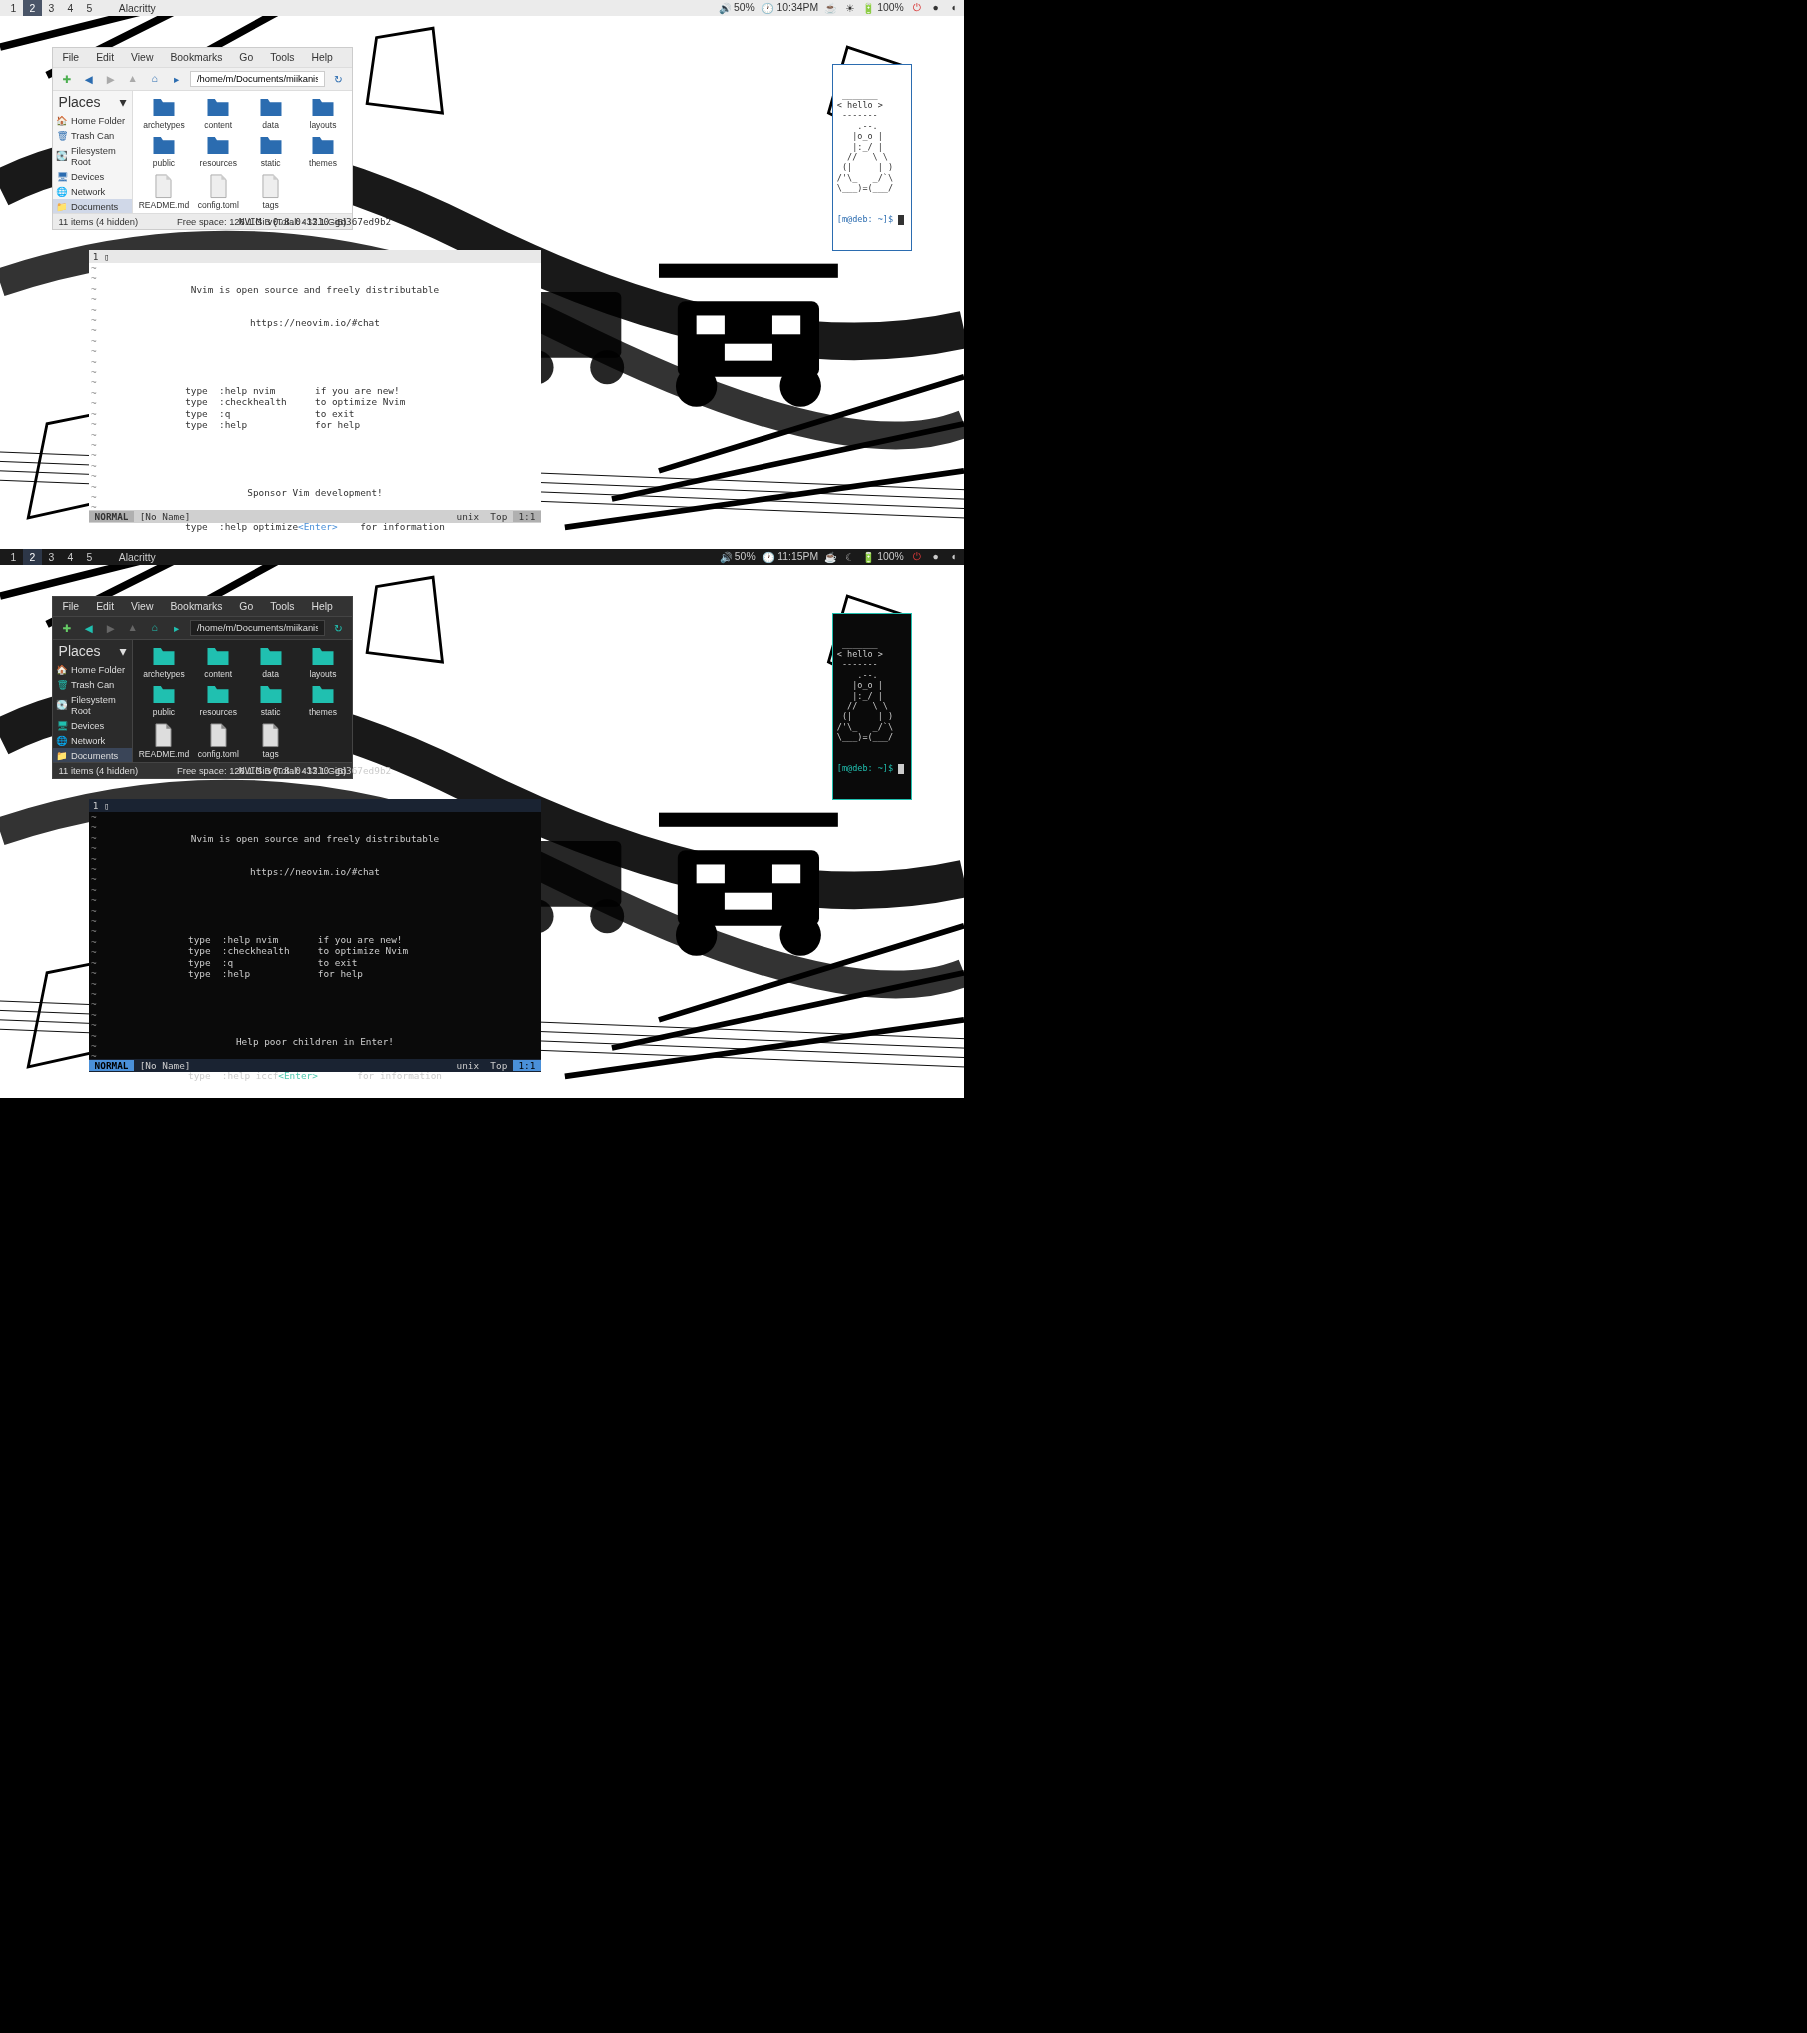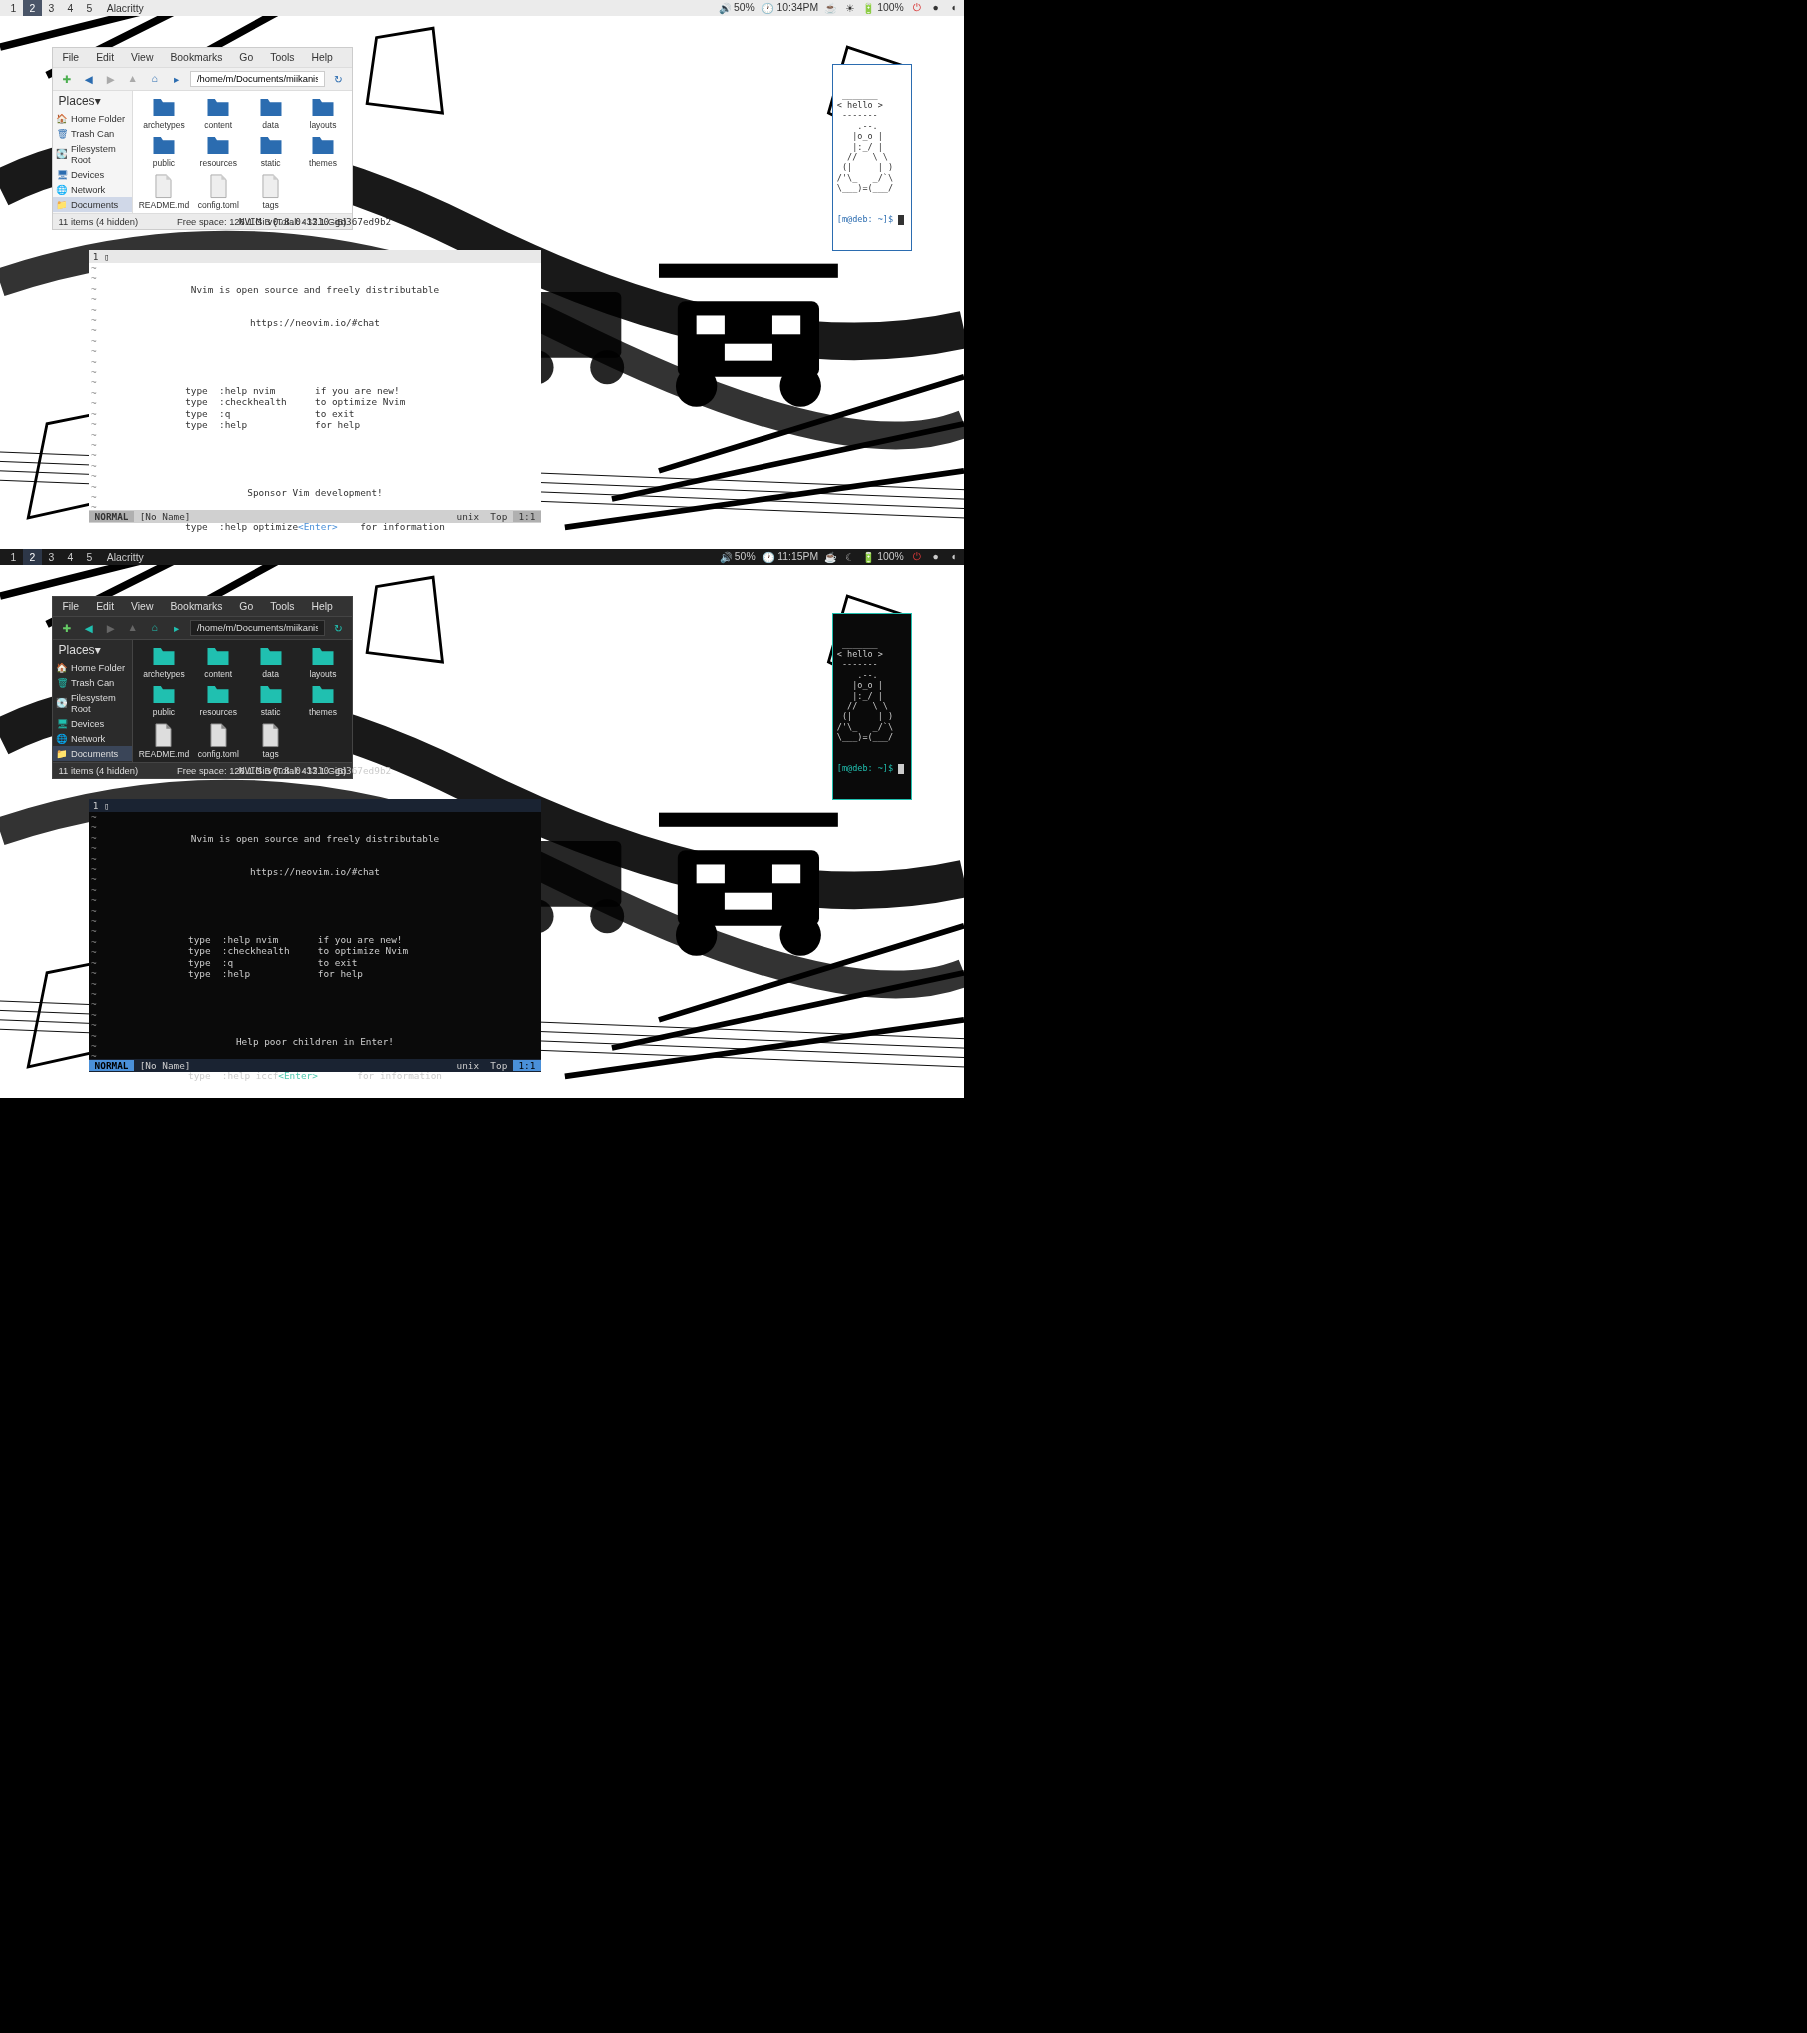--- a/index.html
+++ b/index.html
@@ -9,21 +9,21 @@
 .wallpaper svg { width: 100%; height: 100%; }
 
 
 .topbar { position: relative; height: 16px; display: flex; align-items: center; padding: 0 3.8px; z-index: 100; }
 .topbar.light { background: #ebebeb; color: #333; }
 .topbar.dark { background: #1a1a1a; color: #ccc; }
 .ws { display: flex; gap: 0; }
 .ws-item { width: 19px; height: 16px; display: flex; align-items: center; justify-content: center; cursor: pointer; }
 .topbar.light .ws-item.active { background: #4a5568; color: #fff; }
 .topbar.dark .ws-item.active { background: #2d3748; color: #fff; }
-.app-title { margin-left: 8px; }
+.app-title { margin-left: 20px; }
 .tray { margin-left: auto; display: flex; align-items: center; gap: 7.5px; }
 .tray-item { display: flex; align-items: center; gap: 2.8px; }
 .ico { width: 11.3px; height: 11.3px; display: inline-flex; align-items: center; justify-content: center; }
 
 
 .fm { position: absolute; left: 52px; width: 301px; z-index: 50; border: 0.9px solid; }
 .fm.light { top: 47px; background: #f5f5f5; color: #333; border-color: #ccc; }
 .fm.dark { top: 603px; background: #2b2b2b; color: #ddd; border-color: #444; }
 .fm-menu { display: flex; gap: 17px; padding: 3.8px 9.4px; }
 .fm.light .fm-menu { background: #ebebeb; border-bottom: 0.9px solid #ddd; }
@@ -33,21 +33,21 @@
 .fm.light .fm-tb { background: #f0f0f0; border-bottom: 0.9px solid #ddd; }
 .fm.dark .fm-tb { background: #2f2f2f; border-bottom: 0.9px solid #444; }
 .fm-btn { width: 17px; height: 17px; display: flex; align-items: center; justify-content: center; border-radius: 1.9px; cursor: pointer; }
 .fm-path { flex: 1; padding: 1.9px 5.6px; font-size: 9.4px; }
 .fm.light .fm-path { background: #fff; border: 0.9px solid #ccc; }
 .fm.dark .fm-path { background: #1e1e1e; border: 0.9px solid #444; color: #ddd; }
 .fm-body { display: flex; height: 122px; }
 .fm-side { width: 80px; overflow: hidden; }
 .fm.light .fm-side { background: #f5f5f5; border-right: 0.9px solid #ddd; }
 .fm.dark .fm-side { background: #2b2b2b; border-right: 0.9px solid #444; }
-.fm-side-hd { padding: 2.8px 5.6px; font-size: 12px; display: flex; }
+.fm-side-hd { padding: 2.8px 5.6px; font-size: 14px; display: flex; justify-content: space-between; }
 .fm-side-item { padding: 1.9px 3.8px; display: flex; align-items: center; gap: 2.8px; font-size: 9.4px; cursor: pointer; }
 .fm.light .fm-side-item.sel { background: #d0d8e8; }
 .fm.dark .fm-side-item.sel { background: #3a4558; }
 .fm-grid { flex: 1; display: grid; grid-template-columns: repeat(4, 1fr); gap: 1.9px; padding: 3.8px; align-content: start; }
 .fm.light .fm-grid { background: #fff; }
 .fm.dark .fm-grid { background: #222; }
 .fm-item { display: flex; flex-direction: column; align-items: center; gap: 1.9px; cursor: pointer; padding: 1.9px; }
 .fm-item-label { font-size: 8.5px; }
 .fm-status { display: flex; justify-content: space-between; padding: 1.9px 5.6px; font-size: 9.4px; }
 .fm.light .fm-status { background: #ebebeb; border-top: 0.9px solid #ddd; }

